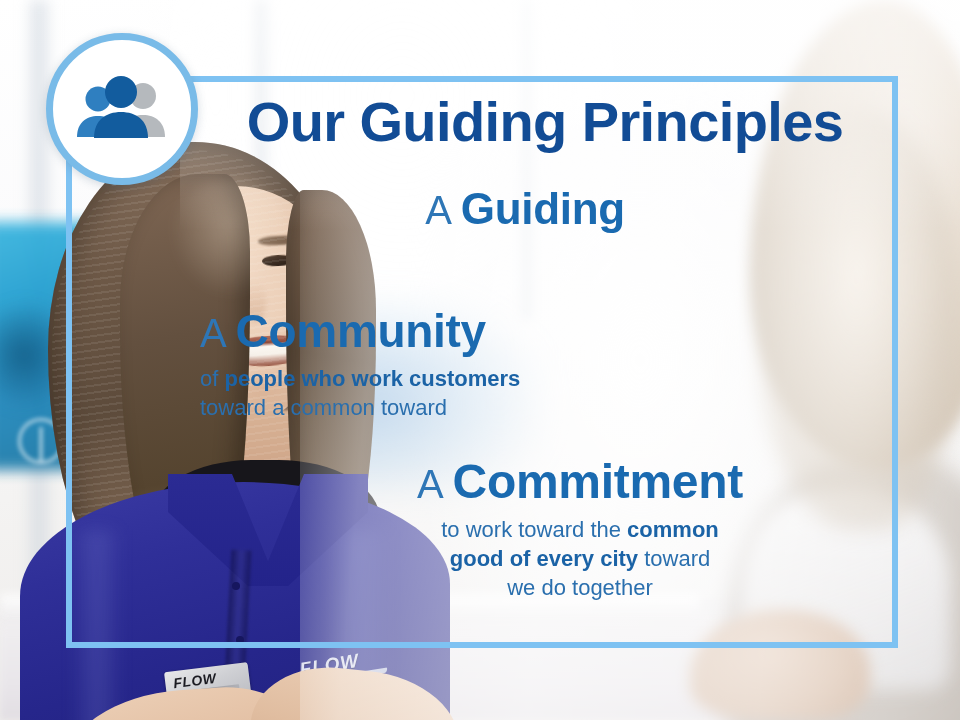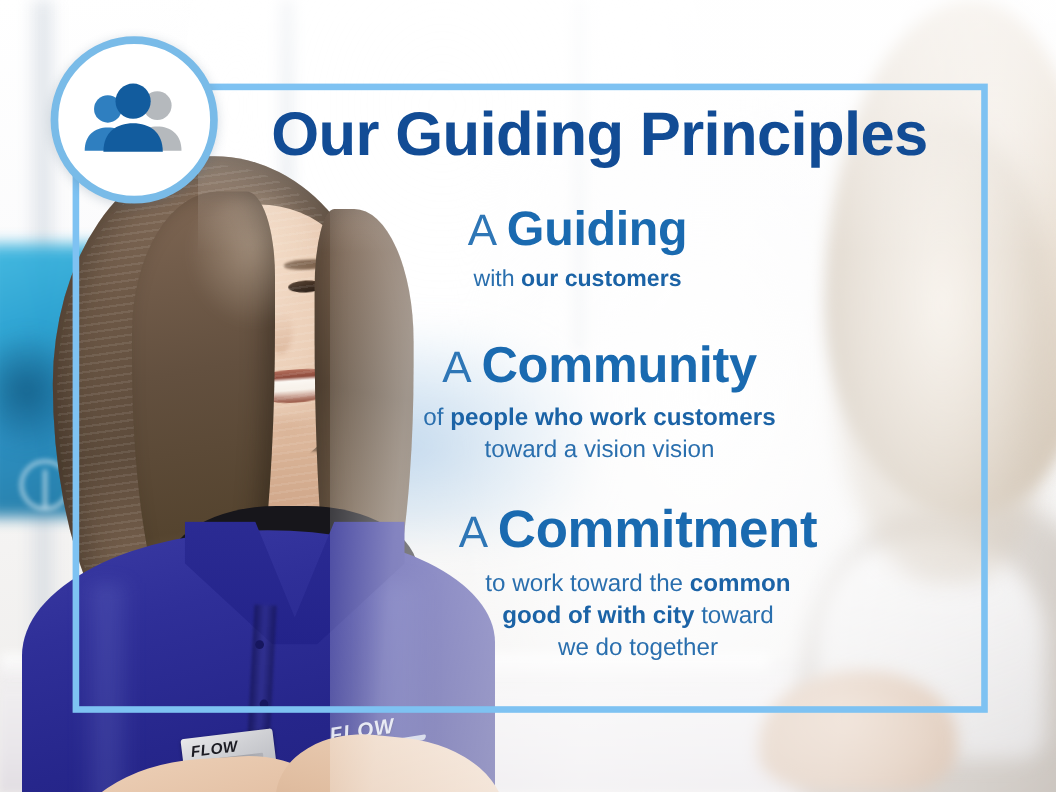--- a/index.html
+++ b/index.html
@@ -379,21 +379,21 @@
     font-size:22px;
     color:#2a6fae;
     font-weight:400;
     line-height:1.32;
     margin-top:6px;
   }
   .p-sub b { font-weight:bold; color:#1b63a6; }
 
   
   #principle-covenant  { left:0;   top:108px; text-align:center; padding-left:70px; }
-  #principle-community { left:0;   top:228px; text-align:center; padding-left:110px;}
+  #principle-community { left:0;   top:228px; text-align:left; padding-left:110px;}
   #principle-commitment{ left:0;   top:378px; text-align:center; padding-left:180px;}
 
   #principle-covenant .p-sub  { font-size:21px; }
   #principle-community .p-sub { font-size:22px; }
   #principle-commitment .p-sub{ font-size:22px; }
 
   #principle-community .p-head .word { font-size:46px; }
   #principle-commitment .p-head .word{ font-size:48px; }
 </style>
 </head>
@@ -485,31 +485,30 @@
   </div>
 
   <div class="content">
 
     <div class="title">Our Guiding Principles</div>
 
     <div class="principle" id="principle-covenant">
       <div class="p-head">
         <span class="art">A </span><span class="word">Guiding</span>
       </div>
-      <div class="p-sub"><span>with </span><b>our customers</b></div>
     </div>
 
     <div class="principle" id="principle-community">
       <div class="p-head">
         <span class="art">A </span><span class="word">Community</span>
       </div>
-      <div class="p-sub"><span>of </span><b>people who work customers</b><br><span>toward a vision vision</span></div>
+      <div class="p-sub"><span>of </span><b>people who work customers</b><br><span>toward a common toward</span></div>
     </div>
 
     <div class="principle" id="principle-commitment">
       <div class="p-head">
         <span class="art">A </span><span class="word">Commitment</span>
       </div>
-      <div class="p-sub"><span>to work toward the </span><b>common</b><br><b>good of with city</b><span> toward</span><br><span>we do together</span></div>
+      <div class="p-sub"><span>to work toward the </span><b>common</b><br><b>good of every city</b><span> toward</span><br><span>we do together</span></div>
     </div>
 
   </div>
 </div>
 
 </body></html>

